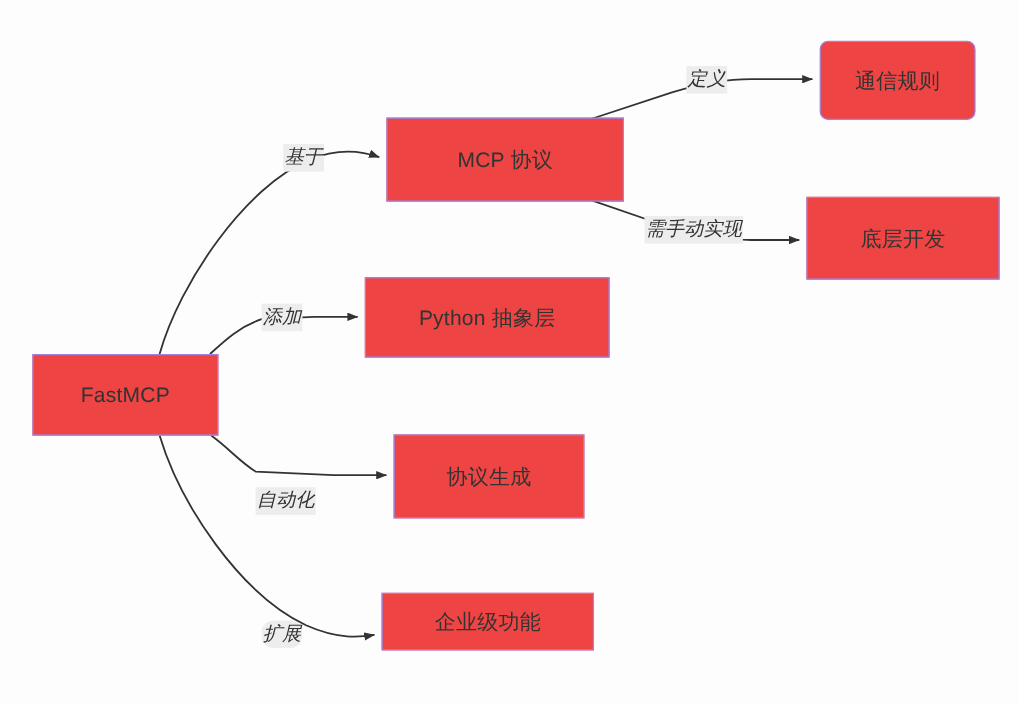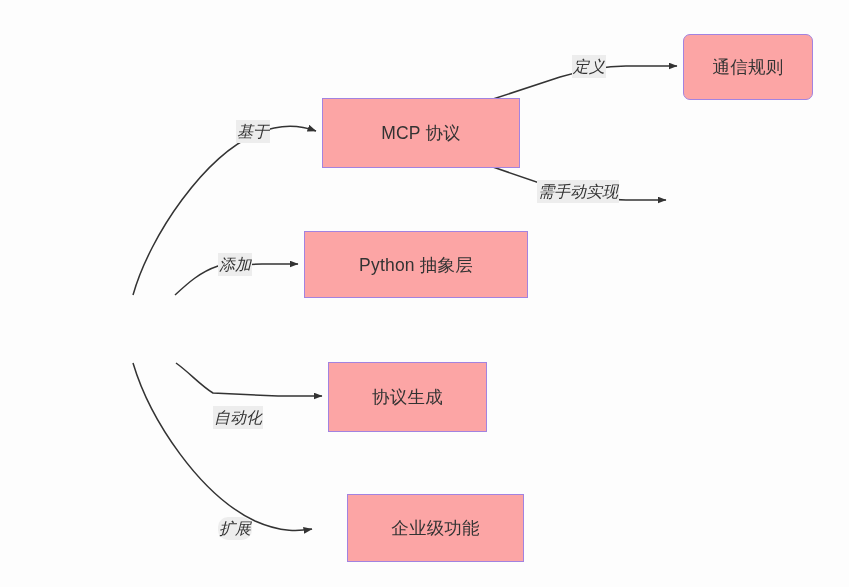--- a/index.html
+++ b/index.html
@@ -20,21 +20,21 @@
     position: absolute;
     left: 0;
     top: 0;
     width: 849px;
     height: 587px;
     pointer-events: none;
   }
   .node {
     position: absolute;
     box-sizing: border-box;
-    background: #fca5a5;
+    background: #ef4444;
     border: 1.3px solid #a283e0;
     display: flex;
     align-items: center;
     justify-content: center;
     color: #333333;
     font-size: 17.5px;
     letter-spacing: 0.2px;
     white-space: nowrap;
   }
   .node.rounded {
@@ -71,39 +71,45 @@
 
     <path d="M 176,363 C 190,373 200,385 213,393 L 278,396 L 322,396" fill="none" stroke="#333333" stroke-width="1.5" marker-end="url(#arrowhead)"></path>
 
     <path d="M 133,363 C 150,420 200,495 255,521 C 282,533 300,531 312,529" fill="none" stroke="#333333" stroke-width="1.5" marker-end="url(#arrowhead)"></path>
 
     <path d="M 490,100 L 560,77 C 590,68 612,66 626,66 L 677,66" fill="none" stroke="#333333" stroke-width="1.5" marker-end="url(#arrowhead)"></path>
 
     <path d="M 490,166 L 560,190 C 590,198 612,200 626,200 L 666,200" fill="none" stroke="#333333" stroke-width="1.5" marker-end="url(#arrowhead)"></path>
   </svg>
 
+  <div class="node" style="left:27px; top:295px; width:155px; height:68px;">
+    <span>FastMCP</span>
+  </div>
 
   <div class="node" style="left:322px; top:98px; width:198px; height:70px;">
     <span>MCP 协议</span>
   </div>
 
   <div class="node rounded" style="left:683px; top:34px; width:130px; height:66px;">
     <span>通信规则</span>
   </div>
 
+  <div class="node" style="left:672px; top:164px; width:161px; height:69px;">
+    <span>底层开发</span>
+  </div>
 
-  <div class="node" style="left:304px; top:231px; width:224px; height:67px;">
+  <div class="node" style="left:304px; top:231px; width:204px; height:67px;">
     <span>Python 抽象层</span>
   </div>
 
   <div class="node" style="left:328px; top:362px; width:159px; height:70px;">
     <span>协议生成</span>
   </div>
 
-  <div class="node" style="left:318px; top:494px; width:177px; height:68px;margin-left:29px;">
+  <div class="node" style="left:318px; top:494px; width:177px; height:48px;">
     <span>企业级功能</span>
   </div>
 
   <div class="edge-label" style="left:236px; top:120px;">基于</div>
 
   <div class="edge-label" style="left:218px; top:253px;">添加</div>
 
   <div class="edge-label" style="left:213px; top:406px;">自动化</div>
 
   <div class="edge-label" style="left:218px; top:517px;border-radius:10px;">扩展</div>

